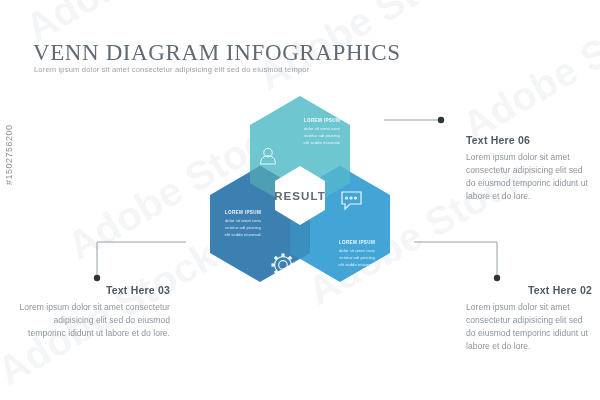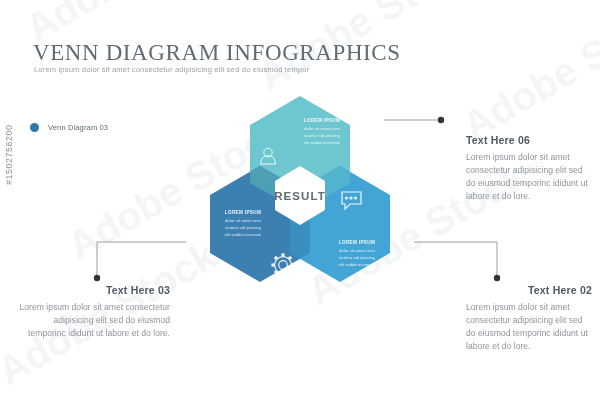--- a/index.html
+++ b/index.html
@@ -160,24 +160,20 @@
 <div class="wm wm-c">Adobe Stock</div>
 <div class="wm wm-d">Adobe Stock</div>
 <div class="wm wm-e">Adobe Stock</div>
 <div class="wm wm-f">Adobe Stock</div>
 <div class="wm-small">#1502756200</div>
 
 <div class="title">VENN DIAGRAM INFOGRAPHICS</div>
 <div class="subtitle">Lorem ipsum dolor sit amet consectetur adipisicing elit sed do eiusmod tempor</div>
 
 <div class="legend">
-  <div class="legend-row">
-    <span class="legend-dot" id="dot2" style="background: rgb(46, 118, 171);"></span>
-    <span class="legend-label">Venn Diagram 03</span>
-  </div>
 </div>
 
 <svg class="connectors">
 
   <line id="ln1" x1="384" y1="120" x2="438" y2="120" stroke="#9aa0a6" stroke-width="1"></line>
   <circle id="cd1" cx="441" cy="120" r="3.2" fill="#2f3438"></circle>
 
   <polyline id="ln2" points="414,242 497,242 497,275" fill="none" stroke="#9aa0a6" stroke-width="1"></polyline>
   <circle id="cd2" cx="497" cy="278" r="3.2" fill="#2f3438"></circle>
 

